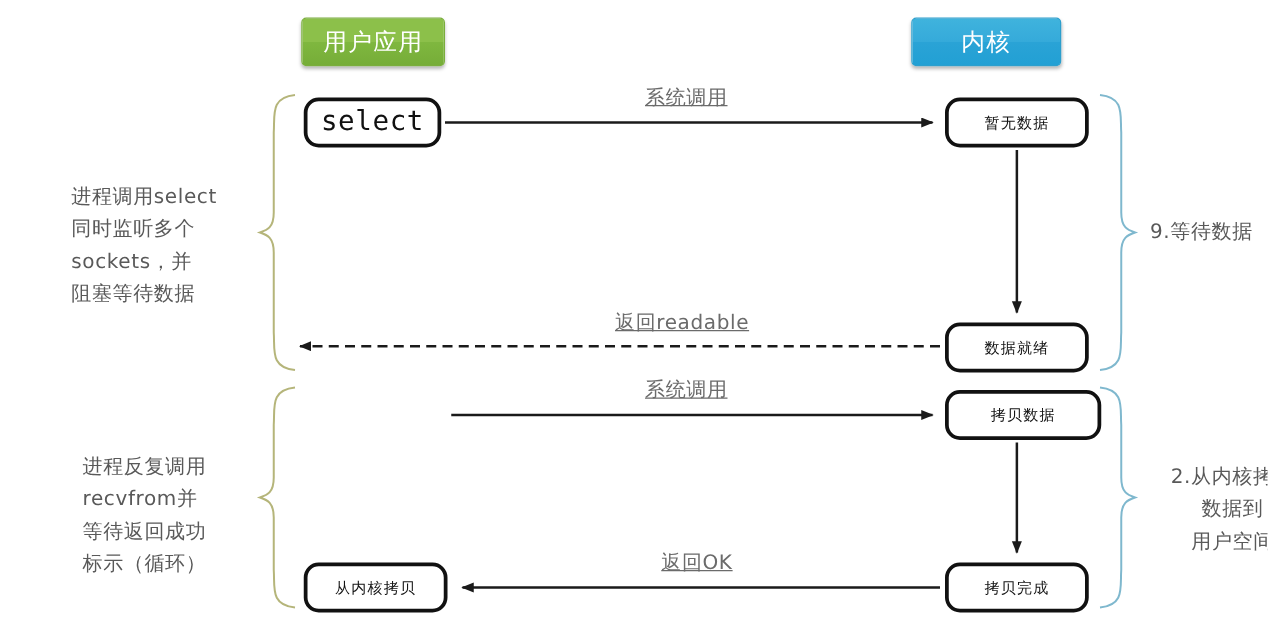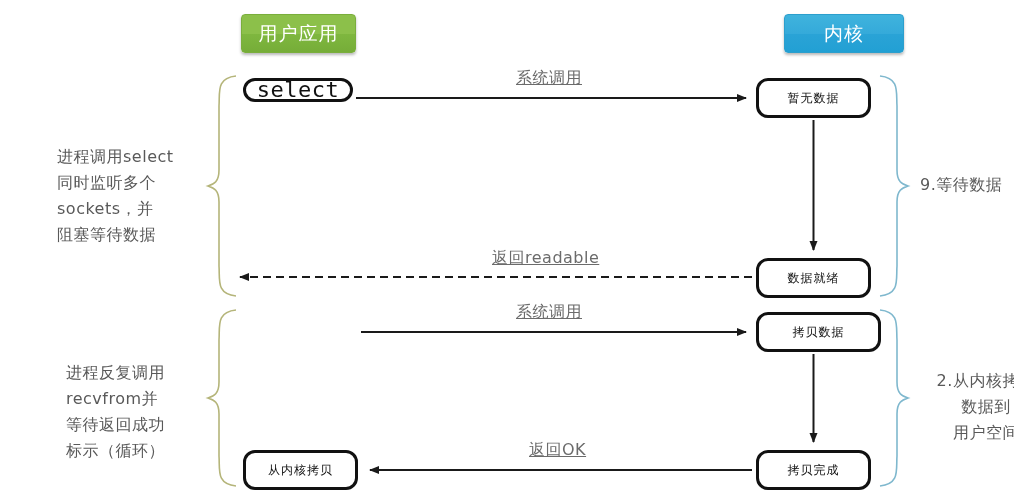--- a/index.html
+++ b/index.html
@@ -29,21 +29,21 @@
     font-size: 19px;
     letter-spacing: 1px;
     box-shadow: 0 2px 3px rgba(0,0,0,0.28);
   }
   .pill-user {
     left: 201px; top: 14px; width: 113px; height: 37px;
     background: linear-gradient(to bottom, #8cc04a 0%, #8cc04a 50%, #7fb73f 51%, #76ad38 100%);
     border: 1px solid #7aae3c;
   }
   .pill-kernel {
-    left: 744px; top: 14px; width: 118px; height: 37px;
+    left: 689px; top: 14px; width: 118px; height: 37px;
     background: linear-gradient(to bottom, #3fb3dd 0%, #35aada 50%, #2aa3d6 51%, #22a0d4 100%);
     border: 1px solid #2c9fcd;
   }
   
   .node {
     position: absolute;
     display: flex;
     align-items: center;
     justify-content: center;
     background: #ffffff;
@@ -58,21 +58,21 @@
     font-family: "DejaVu Sans Mono", "Liberation Mono", monospace;
     font-size: 22px;
     letter-spacing: 0.5px;
   }
   .node-cjk .node-label {
     font-family: "DejaVu Sans", "Liberation Sans", sans-serif;
     font-size: 12px;
     letter-spacing: 1px;
   }
   
-  .n-select    { left: 203px; top: 78px;  width: 110px; height: 24px; }
+  .n-select    { left: 203px; top: 78px;  width: 110px; height: 40px; }
   .n-nodata    { left: 716px; top: 78px;  width: 115px; height: 40px; }
   .n-ready     { left: 716px; top: 258px; width: 115px; height: 40px; }
   .n-recvfrom  { left: 203px; top: 312px; width: 115px; height: 40px; }
   .n-copying   { left: 716px; top: 312px; width: 125px; height: 40px; }
   .n-process   { left: 203px; top: 450px; width: 115px; height: 40px; }
   .n-copydone  { left: 716px; top: 450px; width: 115px; height: 40px; }
 
   
   .edge-label {
     position: absolute;

